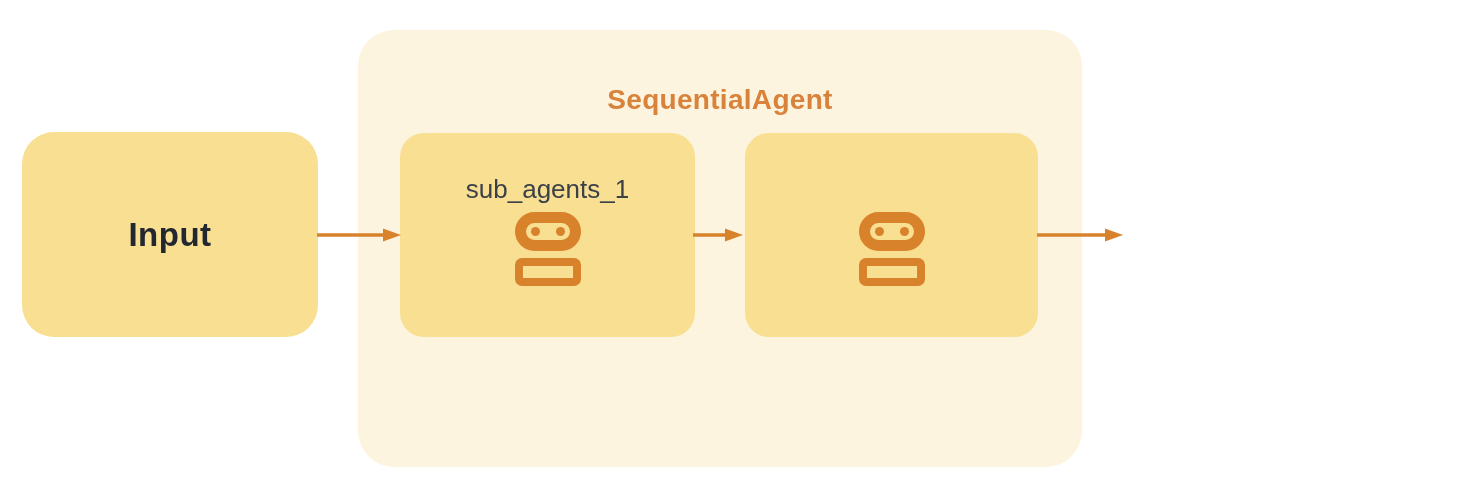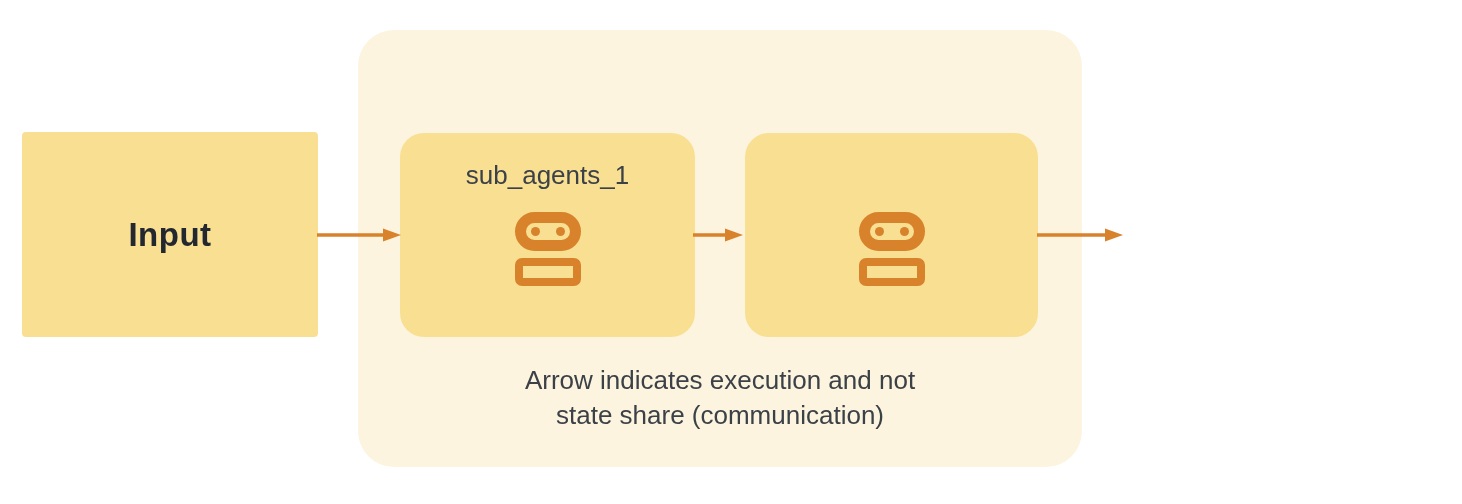--- a/index.html
+++ b/index.html
@@ -16,21 +16,21 @@
   body{font-family:"Liberation Sans",sans-serif;}
   .canvas{
     position:relative;
     width:1462px;height:504px;
     background:var(--canvas-bg);
     overflow:hidden;
   }
   .node{
     position:absolute;
     background:var(--node-fill);
-    border-radius:4px;
+    border-radius:32px;
     display:flex;align-items:center;justify-content:center;
     color:var(--label-dark);
     font-weight:bold;font-size:33px;
     letter-spacing:0.5px;
   }
   .input-node{left:22px;top:132px;width:296px;height:205px;}
   .output-node{left:1122px;top:133px;width:298px;height:203px;}
   .container{
     position:absolute;
     left:358px;top:30px;width:724px;height:437px;
@@ -46,21 +46,21 @@
   }
   .sub-node{
     position:absolute;
     top:103px;height:204px;
     background:var(--node-fill);
     border-radius:24px;
   }
   .sub-node-1{left:42px;width:295px;}
   .sub-node-2{left:387px;width:293px;}
   .sub-label{
-    padding-top:27px;
+    padding-top:41px;
     text-align:center;
     color:var(--text-gray);
     font-size:26px;
   }
   .robot-icon{
     position:absolute;
     left:50%;transform:translateX(-50%);
     top:79px;
     color:var(--accent-orange);
   }
@@ -81,44 +81,41 @@
 </head>
 <body>
 
 <div class="canvas">
 
   <div class="node input-node">
     <span>Input</span>
   </div>
 
   <div class="container">
+    <div class="container-title">SequentialAgent</div>
 
     <div class="sub-node sub-node-1">
       <div class="sub-label">sub_agents_1</div>
       <svg class="robot-icon" width="66" height="74" viewBox="0 0 66 74" aria-hidden="true">
         <rect x="5.5" y="5.5" width="55" height="28" rx="14" fill="none" stroke="currentColor" stroke-width="11"></rect>
         <circle cx="20.5" cy="19.5" r="4.5" fill="currentColor"></circle>
         <circle cx="45.5" cy="19.5" r="4.5" fill="currentColor"></circle>
         <rect x="4" y="50" width="58" height="20" rx="3" fill="none" stroke="currentColor" stroke-width="8"></rect>
       </svg>
     </div>
 
     <div class="sub-node sub-node-2">
       <svg class="robot-icon" width="66" height="74" viewBox="0 0 66 74" aria-hidden="true">
         <rect x="5.5" y="5.5" width="55" height="28" rx="14" fill="none" stroke="currentColor" stroke-width="11"></rect>
         <circle cx="20.5" cy="19.5" r="4.5" fill="currentColor"></circle>
         <circle cx="45.5" cy="19.5" r="4.5" fill="currentColor"></circle>
         <rect x="4" y="50" width="58" height="20" rx="3" fill="none" stroke="currentColor" stroke-width="8"></rect>
       </svg>
     </div>
 
-    <div class="note">
-      <div>Arrow indicates execution and not</div>
-      <div>state share (communication)</div>
-    </div>
   </div>
 
 
   <svg class="arrow arrow-1" width="84" height="24" viewBox="0 0 84 24" aria-hidden="true">
     <line x1="0" y1="12" x2="70" y2="12" stroke="currentColor" stroke-width="3.5"></line>
     <polygon points="66,5.5 84,12 66,18.5" fill="currentColor"></polygon>
   </svg>
 
   <svg class="arrow arrow-2" width="50" height="24" viewBox="0 0 50 24" aria-hidden="true">
     <line x1="0" y1="12" x2="36" y2="12" stroke="currentColor" stroke-width="3.5"></line>

